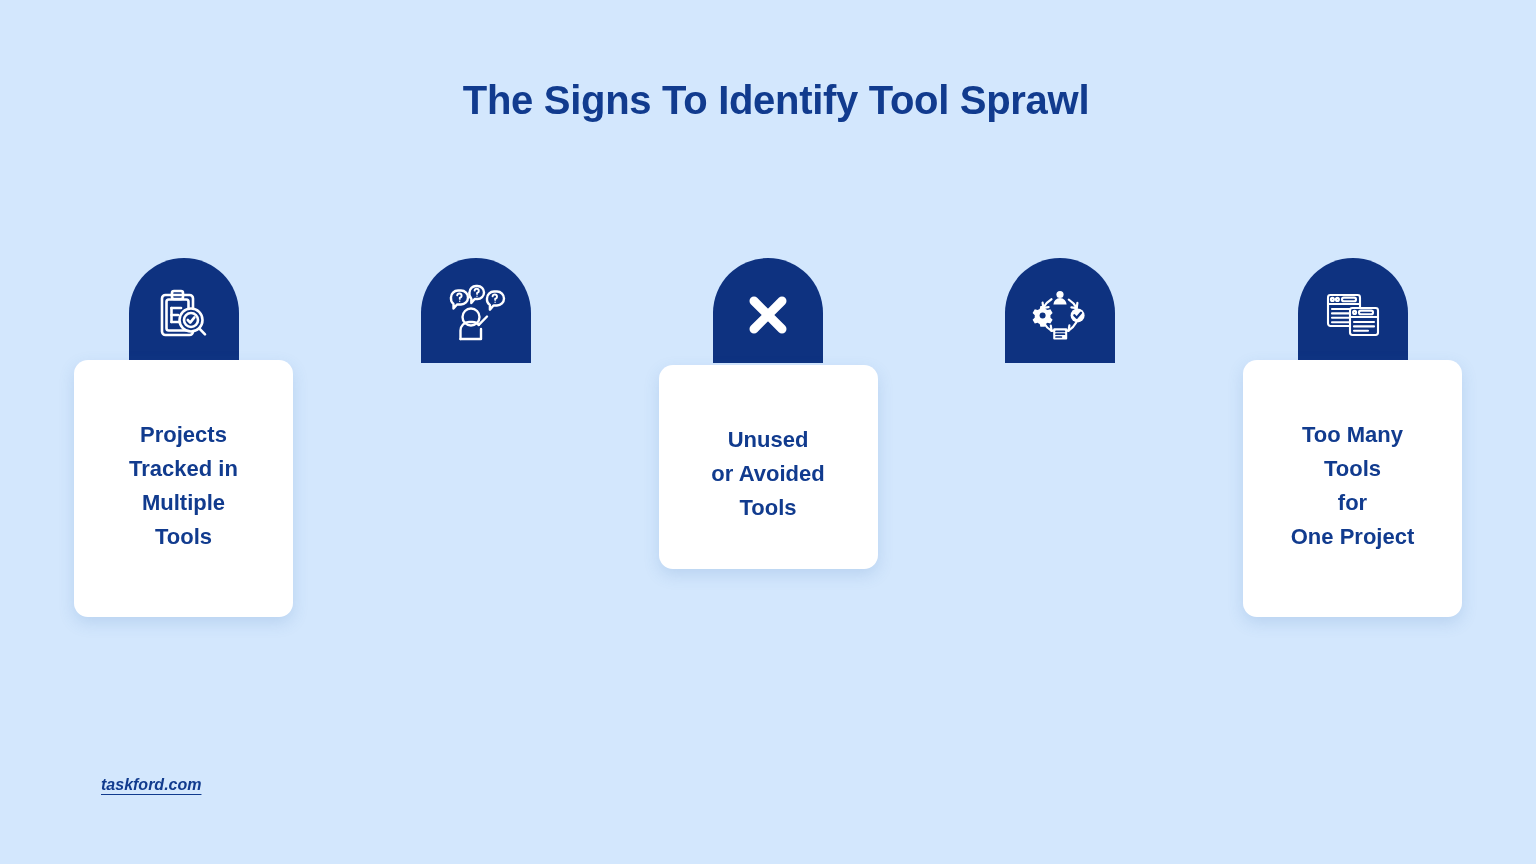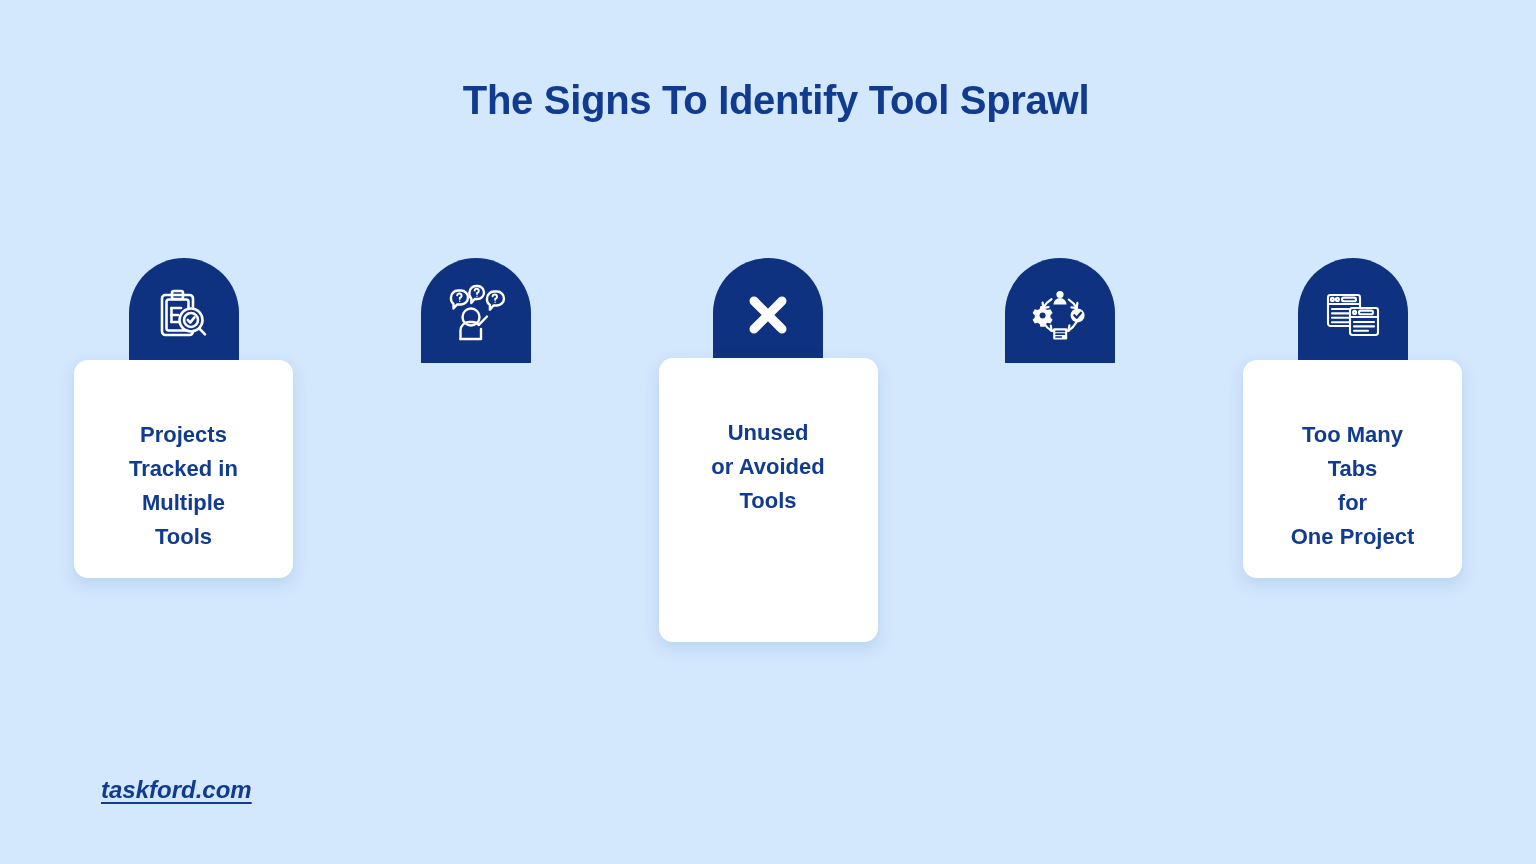--- a/index.html
+++ b/index.html
@@ -65,48 +65,48 @@
   }
 
   .card-arch svg { display:block; overflow:visible; }
 
   
   .card-panel {
     position:absolute;
     top:102px;
     left:0;
     width:219px;
-    height:218px;
+    height:257px;
     background:#ffffff;
     border-radius:14px;
     box-shadow:0 6px 16px rgba(60,110,180,0.17);
     display:flex;
     align-items:flex-start;
     justify-content:center;
     padding-top:58px;
   }
 
   .card-label {
     font-size:22px;
     font-weight:bold;
     line-height:34px;
     color:#113b8e;
     text-align:center;
     white-space:pre-line;
   }
 
   
-  .sign-card.tall .card-panel { top:100px; height:284px; }
+  .sign-card.tall .card-panel { top:107px; height:204px; }
 
   
   #footer-link {
     position:absolute;
     left:101px;
     top:776px;
-    font-size:24px;
+    font-size:16px;
     font-style:italic;
     font-weight:bold;
     color:#113b8e;
     text-decoration:underline;
     text-underline-offset:4px;
   }
 </style>
 </head>
 <body>
 
@@ -238,21 +238,21 @@
           <circle cx="30.6" cy="26.4" r="1.5"></circle>
           <rect x="35" y="24.6" width="14" height="3.6" rx="1.8"></rect>
           <line x1="30" y1="36" x2="50" y2="36"></line>
           <line x1="30" y1="40.4" x2="50" y2="40.4"></line>
           <line x1="30" y1="44.8" x2="44" y2="44.8"></line>
         </svg>
       </span>
     </div>
     <div class="card-panel">
       <div class="card-label">Too Many
-Tabs
+Tools
 for
 One Project</div>
     </div>
   </div>
 
 </div>
 
 <a id="footer-link" href="#">taskford.com</a>
 
 </body></html>

